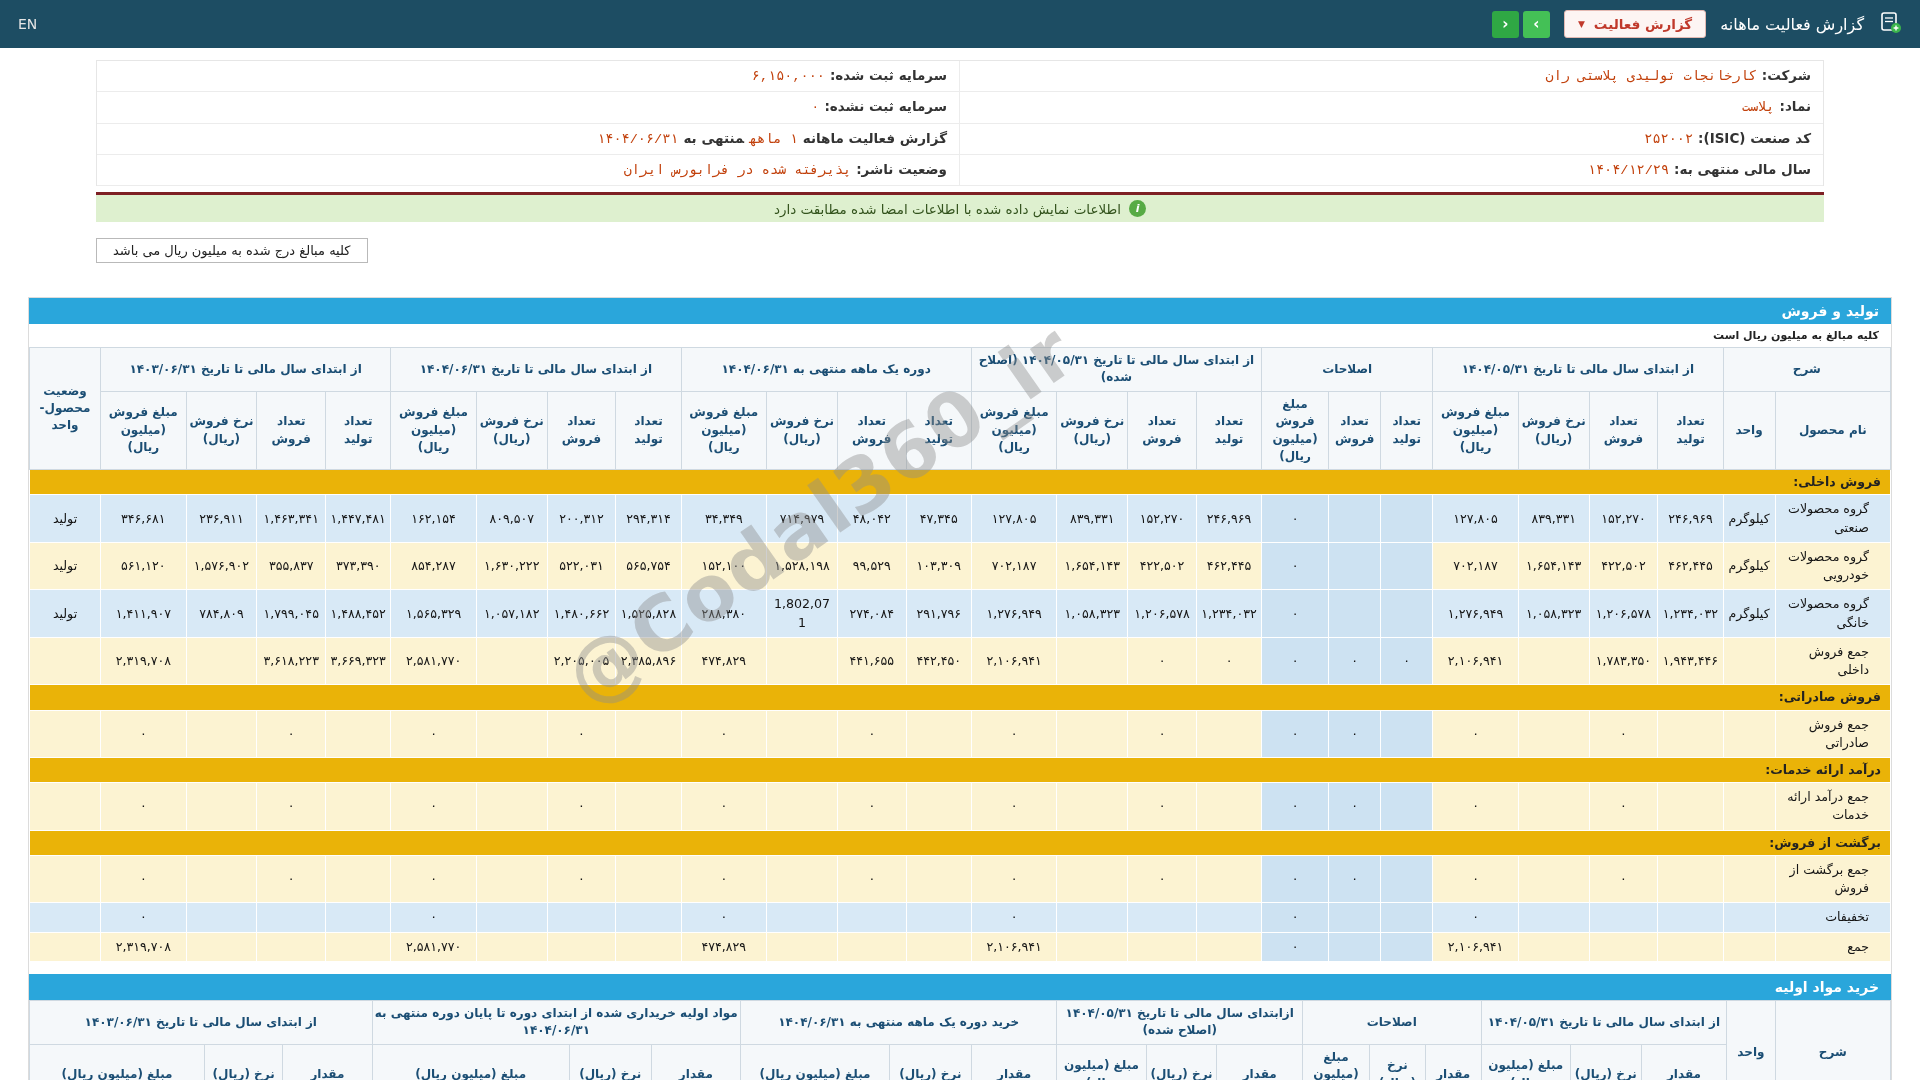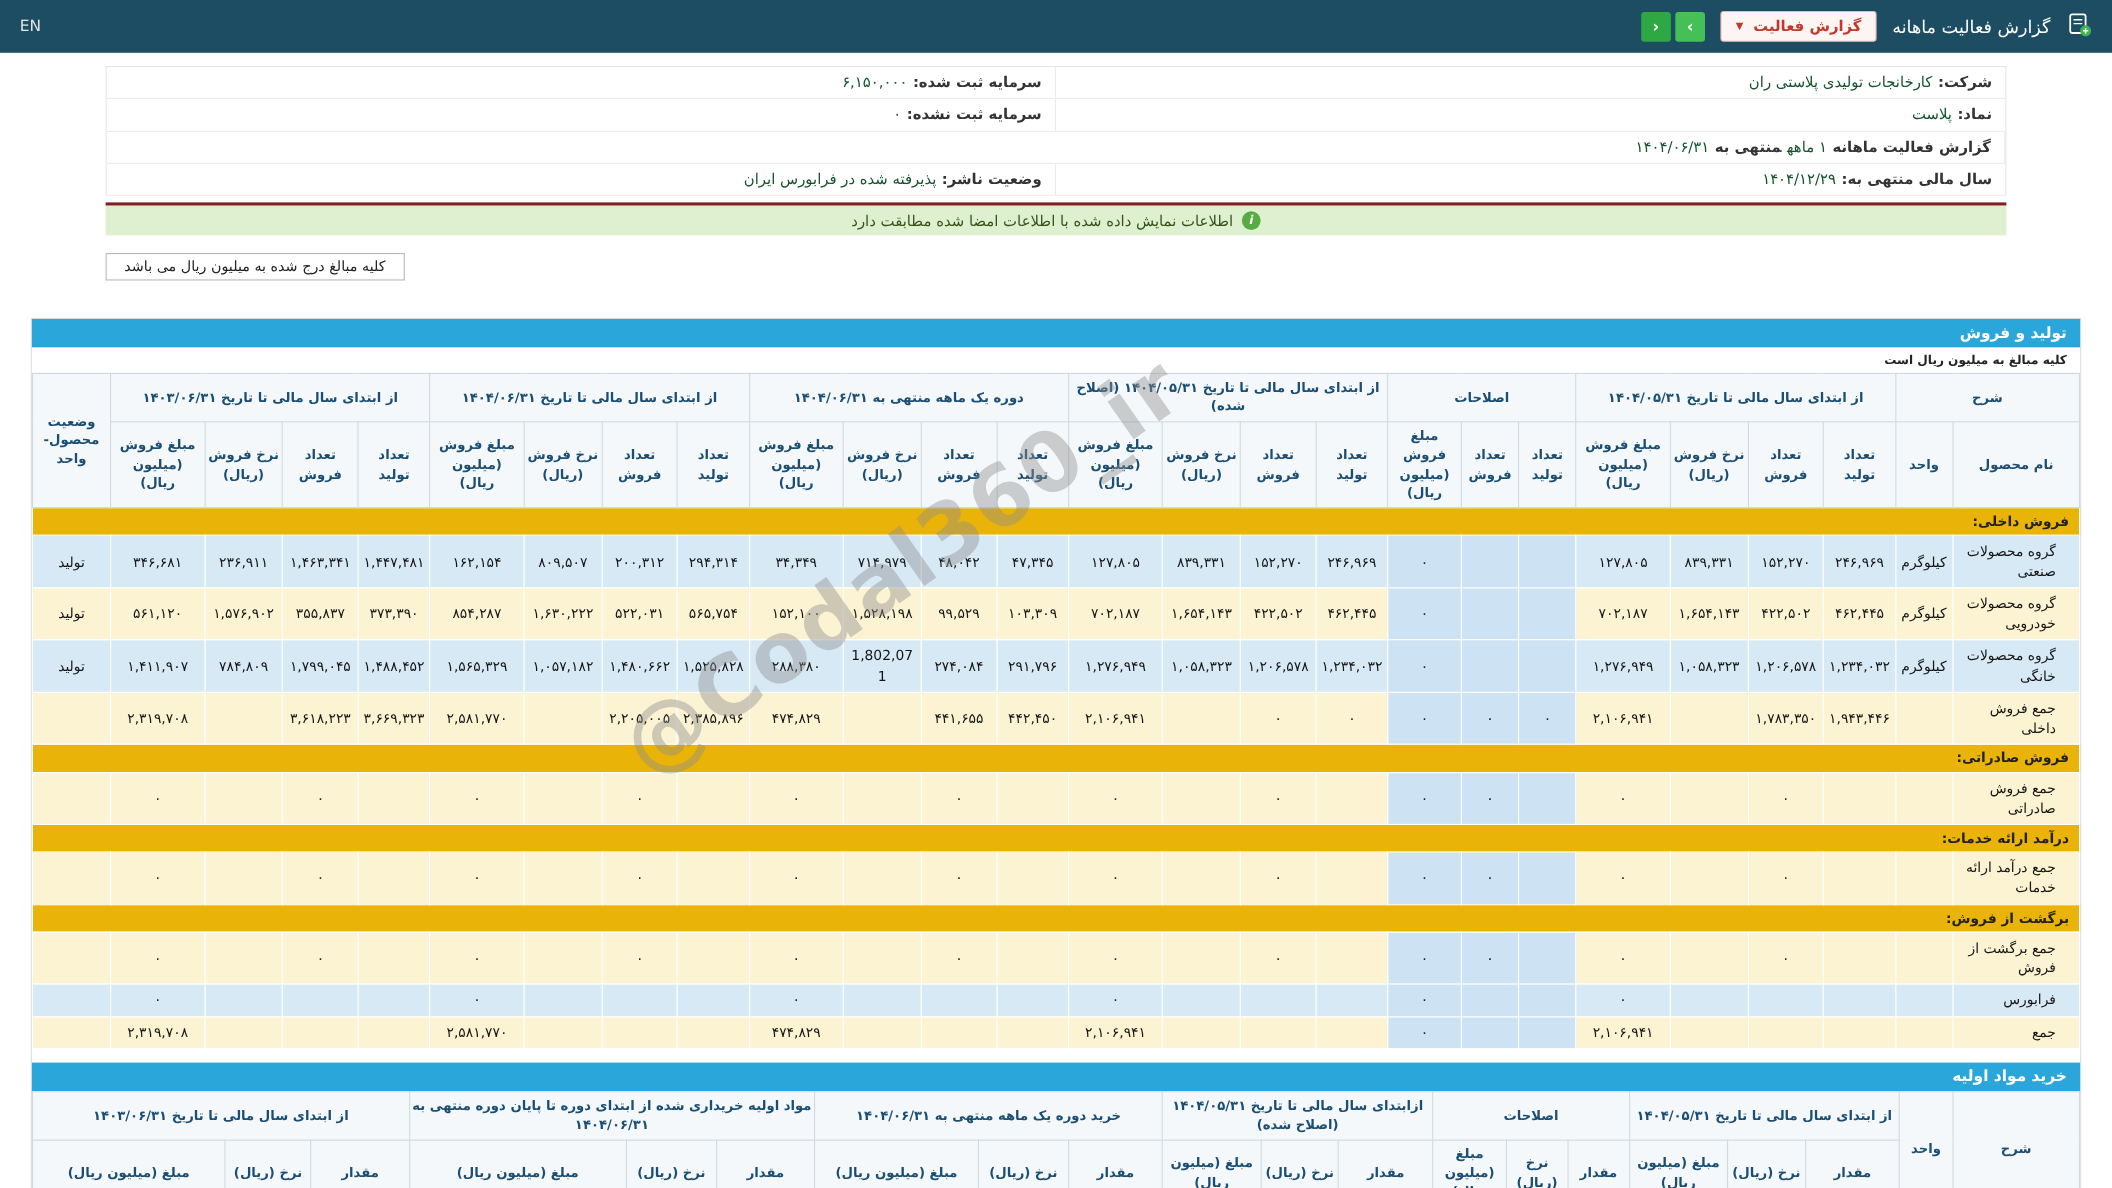--- a/index.html
+++ b/index.html
@@ -19,21 +19,21 @@
     cursor:pointer;display:grid;place-items:center;font-family:inherit;padding:0;}
   .nav-fwd{background:#44c056;}
   .nav-back{background:#2fa844;}
   .lang{margin-right:auto;color:#e5e5e5;font-size:14px;text-decoration:none;cursor:pointer;}
   
   .info{margin:12px 96px 0;border:1px solid #e6e6e6;border-bottom:none;font-size:13.5px;}
   .info-row{display:grid;grid-template-columns:1fr 1fr;border-bottom:1px solid #ececec;}
   .info-cell{padding:4px 12px;line-height:1.5;}
   .info-cell.left{border-right:1px solid #ececec;}
   .lbl{font-weight:bold;color:#333;margin-left:5px;}
-  .val-red{color:#14532d;margin-left:5px;}
+  .val-red{color:#c2410c;margin-left:5px;font-family:Liberation Mono, monospace;}
   .red-line{height:3px;background:#7e2024;margin:6px 96px 0;}
   
   .banner{margin:0 96px;background:#def0cf;padding:5px 8px;display:flex;align-items:center;
     justify-content:center;gap:8px;font-size:13.5px;color:#33531d;}
   .info-ico{width:17px;height:17px;border-radius:50%;background:#57ab45;color:#fff;font-size:11px;
     font-weight:bold;font-style:italic;display:grid;place-items:center;flex:0 0 auto;}
   
   .note-box{width:fit-content;margin:16px auto 0 96px;border:1px solid #b9b9b9;padding:4px 16px;
     font-size:13px;color:#222;background:#fff;}
   
@@ -86,20 +86,21 @@
 <div class="info">
     <div class="info-row">
       <div class="info-cell"><span class="lbl">شرکت:</span><span class="val-red">کارخانجات تولیدی پلاستی ران</span></div>
       <div class="info-cell left"><span class="lbl">سرمایه ثبت شده:</span><span class="val-red">۶,۱۵۰,۰۰۰</span></div>
     </div>
     <div class="info-row">
       <div class="info-cell"><span class="lbl">نماد:</span><span class="val-red">پلاست</span></div>
       <div class="info-cell left"><span class="lbl">سرمایه ثبت نشده:</span><span class="val-red">۰</span></div>
     </div>
     <div class="info-row">
+      <div class="info-cell"><span class="lbl">کد صنعت (ISIC):</span><span class="val-red">۲۵۲۰۰۲</span></div>
       <div class="info-cell left"><span class="lbl">گزارش فعالیت ماهانه</span><span class="val-red">۱ ماهه</span><span class="lbl">منتهی به</span><span class="val-red">۱۴۰۴/۰۶/۳۱</span></div>
     </div>
     <div class="info-row">
       <div class="info-cell"><span class="lbl">سال مالی منتهی به:</span><span class="val-red">۱۴۰۴/۱۲/۲۹</span></div>
       <div class="info-cell left"><span class="lbl">وضعیت ناشر:</span><span class="val-red">پذیرفته شده در فرابورس ایران</span></div>
     </div>
   </div>
 <div class="red-line"></div>
 
 <div class="banner">
@@ -383,21 +384,21 @@
           <td>۰</td>
           <td></td>
           <td>۰</td>
           <td></td>
           <td>۰</td>
           <td></td>
           <td>۰</td>
           <td class="status"></td>
         </tr>
         <tr class="r-blue">
-          <td class="name">فرابورس</td>
+          <td class="name">تخفیفات</td>
           <td></td>
           <td></td>
           <td></td>
           <td></td>
           <td>۰</td>
           <td class="adj"></td>
           <td class="adj"></td>
           <td class="adj">۰</td>
           <td></td>
           <td></td>

